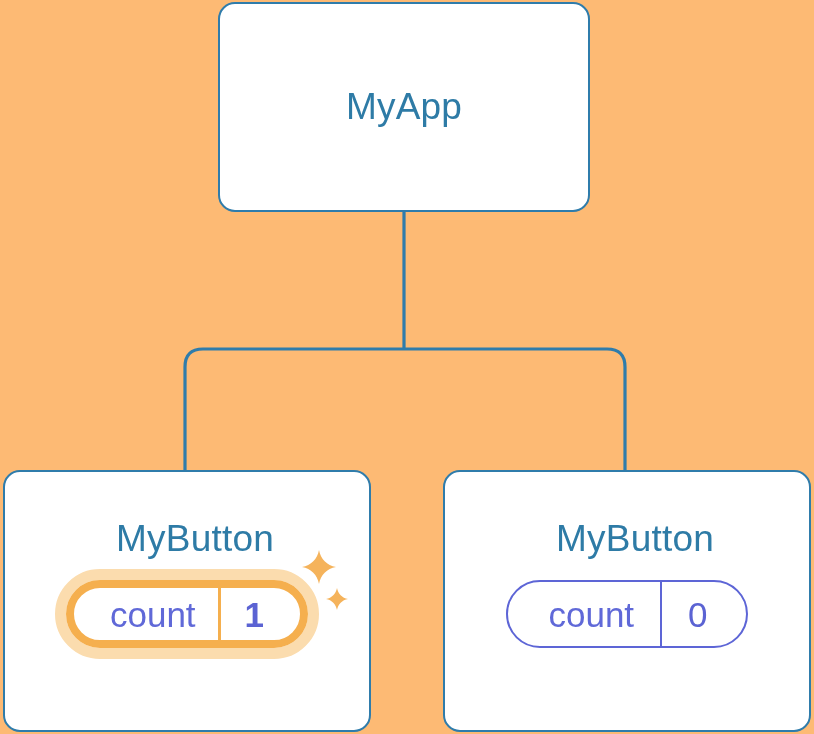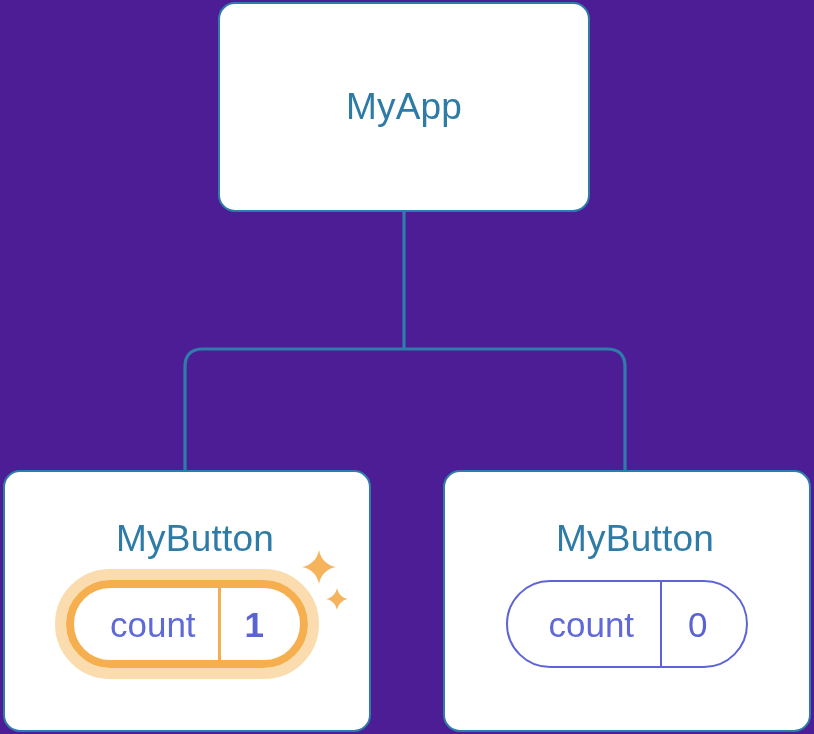--- a/index.html
+++ b/index.html
@@ -11,21 +11,21 @@
     width: 814px;
     height: 734px;
     background: #4c6a76;
     font-family: "Liberation Sans", "DejaVu Sans", sans-serif;
     overflow: hidden;
   }
   #stage {
     position: relative;
     width: 814px;
     height: 734px;
-    background: #4c1d95;
+    background: #fdba74;
     overflow: hidden;
   }
 
   
   #connectors {
     position: absolute;
     left: 0;
     top: 0;
     width: 814px;
     height: 734px;
@@ -99,21 +99,21 @@
     align-items: center;
   }
   .pill-holder {
     position: relative;
     display: inline-block;
   }
   .pill {
     position: relative;
     display: flex;
     align-items: stretch;
-    height: 88px;
+    height: 68px;
     border-radius: 46px;
     background: #ffffff;
     box-sizing: border-box;
     z-index: 2;
   }
   .pill .seg {
     display: flex;
     align-items: center;
     justify-content: center;
     box-sizing: border-box;

